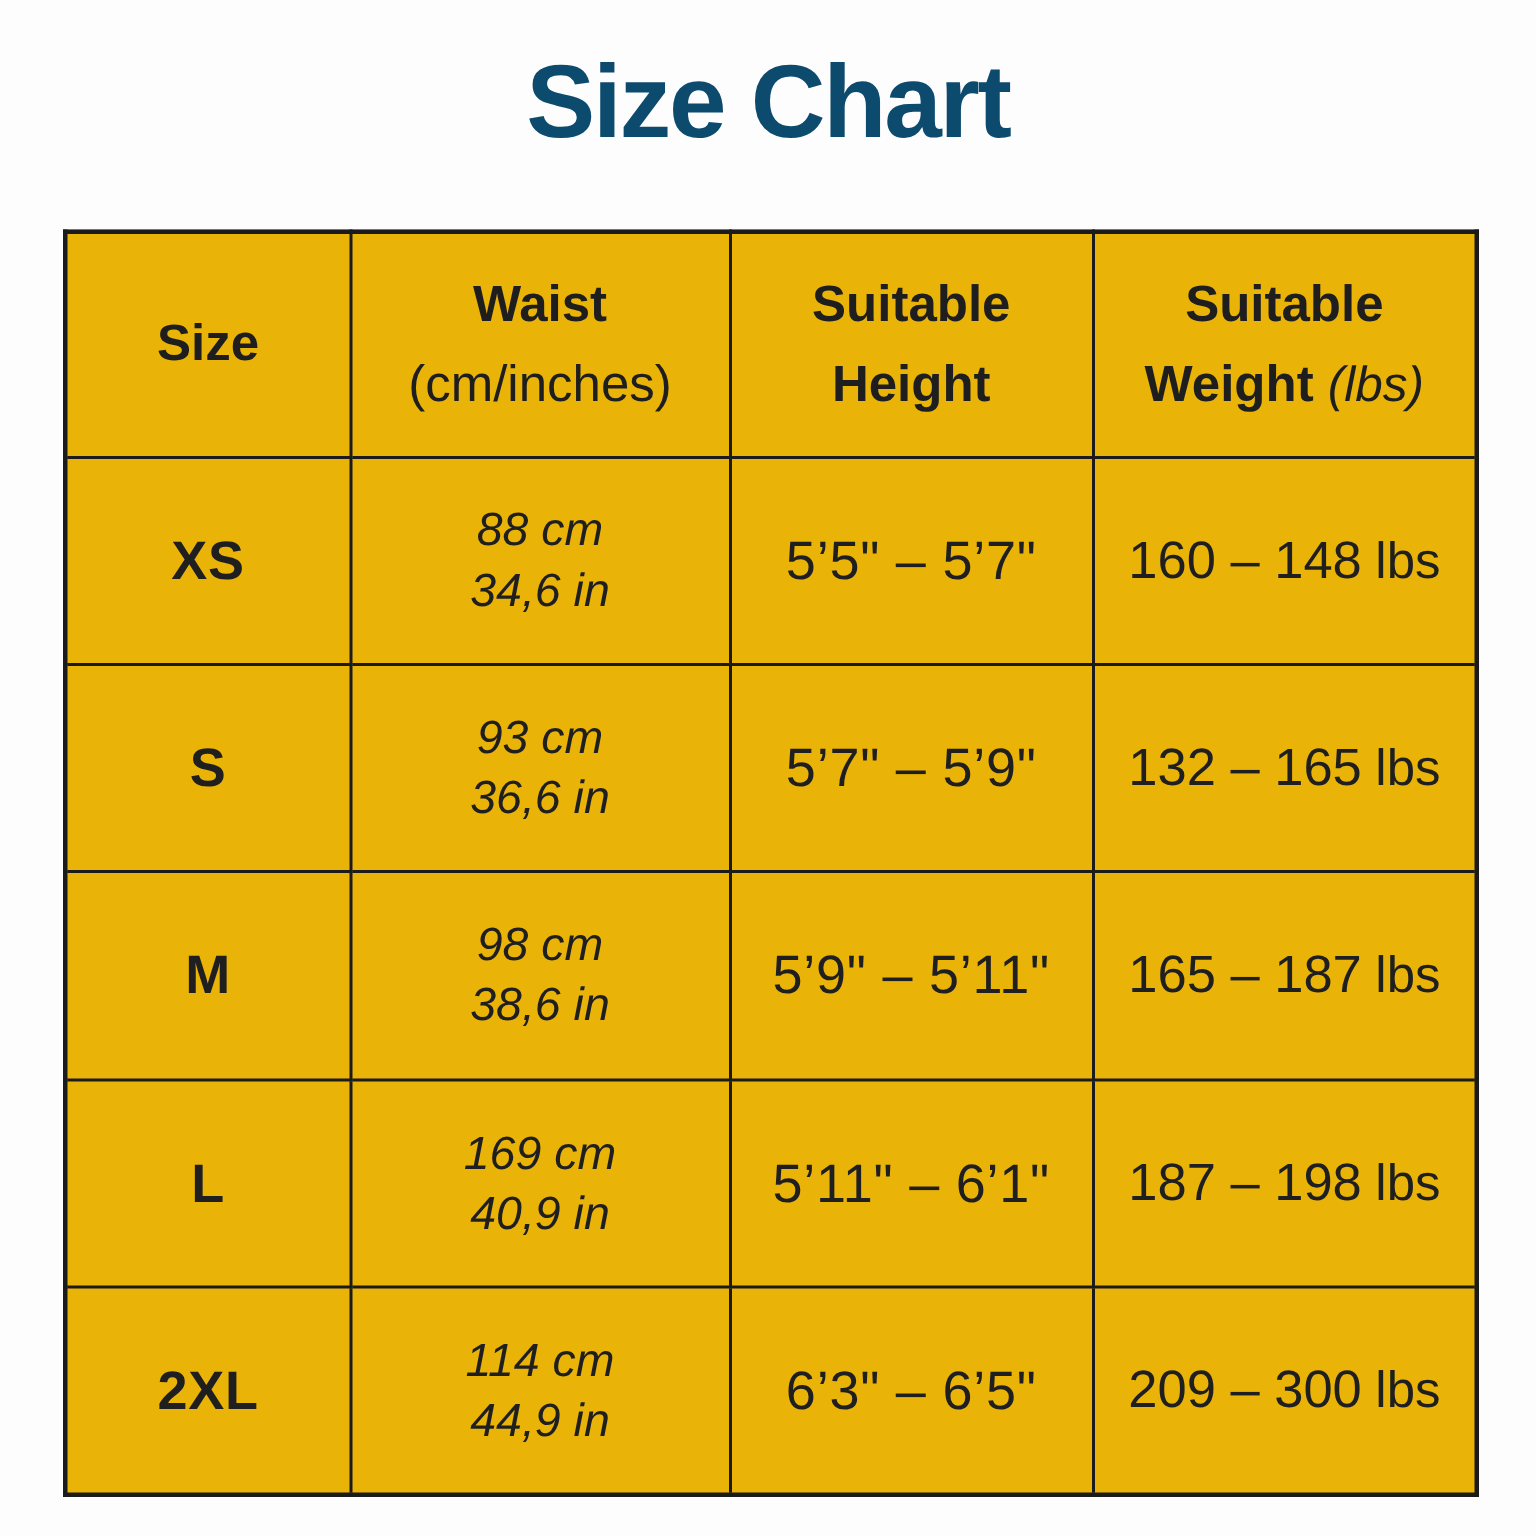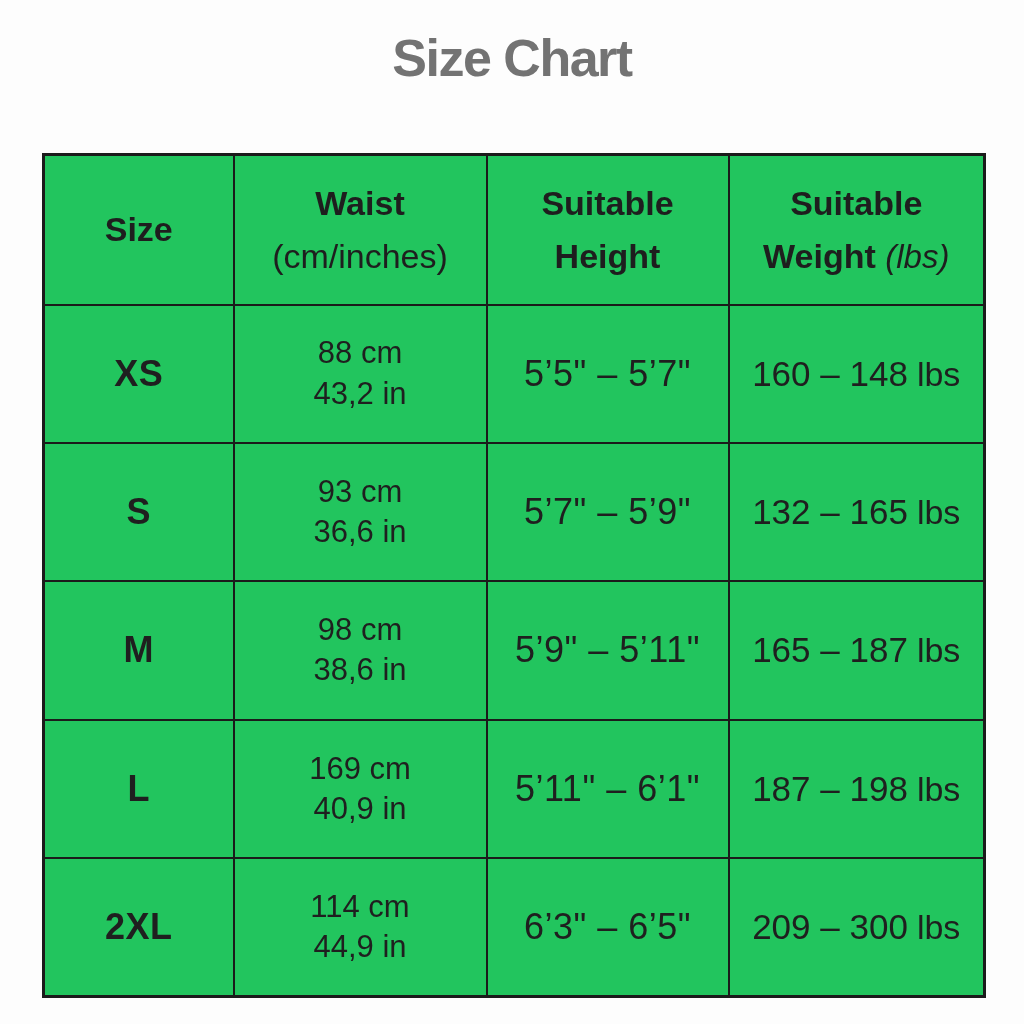--- a/index.html
+++ b/index.html
@@ -10,52 +10,52 @@
     font-family: "Liberation Sans", sans-serif;
     color: #1f1f1f;
     position: relative;
     overflow: hidden;
   }
   .title {
     position: absolute;
     top: 28px; left: 0; width: 100%;
     margin: 0;
     text-align: center;
-    font-size: 52px;
+    font-size: 69px;
     font-weight: 700;
     letter-spacing: -1.5px;
-    color: #737373;
+    color: #0c4a6e;
   }
   table.size-chart {
     position: absolute;
     left: 42px; top: 153px;
     width: 941px; height: 845px;
     border-collapse: collapse;
     table-layout: fixed;
     border: 3px solid #1b1b1b;
-    background: #22c55e;
+    background: #eab308;
   }
   th, td {
     border: 2px solid #1b1b1b;
     text-align: center;
     vertical-align: middle;
     padding: 0 6px;
   }
   thead tr { height: 150px; }
   tbody tr { height: 115px; }
   th {
     font-size: 34px;
     font-weight: 700;
     line-height: 1.55;
     color: #1e1e1e;
   }
   .th-sub { font-weight: 400; }
   .th-sub-small { font-size: 33px; font-style: italic; }
   td.cell-size  { font-size: 36px; font-weight: 600; letter-spacing: 0.5px; }
-  td.cell-waist { font-size: 31px; font-weight: 400; line-height: 1.3; }
+  td.cell-waist { font-size: 31px; font-weight: 400; line-height: 1.3; font-style: italic; }
   td.cell-height{ font-size: 36px; font-weight: 400; letter-spacing: 0.5px; white-space: nowrap; }
   td.cell-weight{ font-size: 35px; font-weight: 400; white-space: nowrap; }
   .wunit { font-size: 34px; margin-left: 9px; margin-top: 20px; }
 </style>
 </head>
 <body>
 
 <h1 class="title">Size Chart</h1>
 
 <table class="size-chart">
@@ -71,21 +71,21 @@
       <th><span class="th-main">Waist</span> <span class="th-sub">(cm/inches)</span></th>
       <th><span class="th-main">Suitable Height</span></th>
       <th><span class="th-main">Suitable Weight</span> <span class="th-sub th-sub-small">(lbs)</span></th>
     </tr>
   </thead>
   <tbody>
     <tr>
       <td class="cell-size">XS</td>
       <td class="cell-waist">
           <div>88 cm</div>
-          <div>43,2 in</div>
+          <div>34,6 in</div>
         </td>
       <td class="cell-height">5’5" – 5’7"</td>
       <td class="cell-weight"><span class="wval">160 – 148</span><span class="wunit">lbs</span></td>
     </tr>
     <tr>
       <td class="cell-size">S</td>
       <td class="cell-waist">
           <div>93 cm</div>
           <div>36,6 in</div>
         </td>

